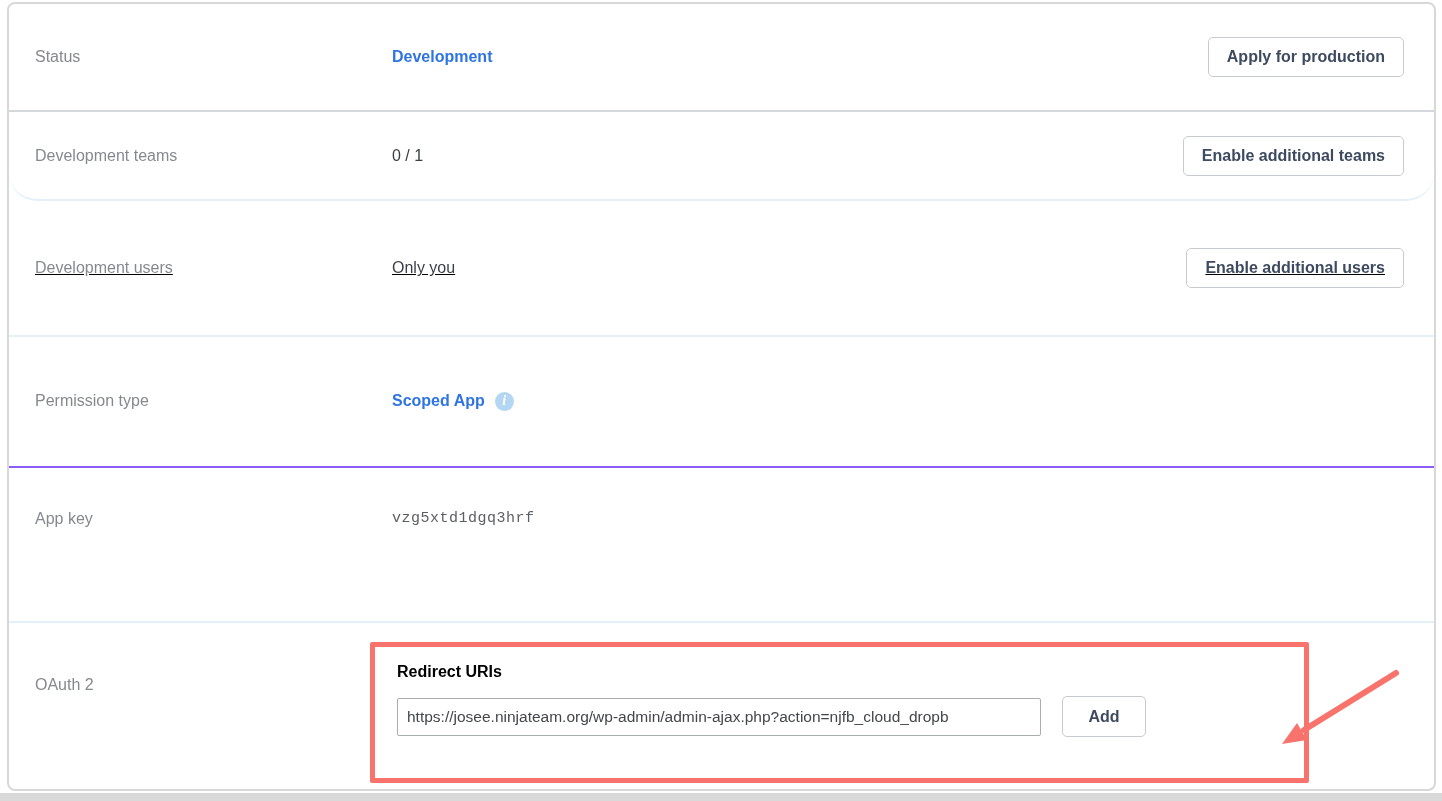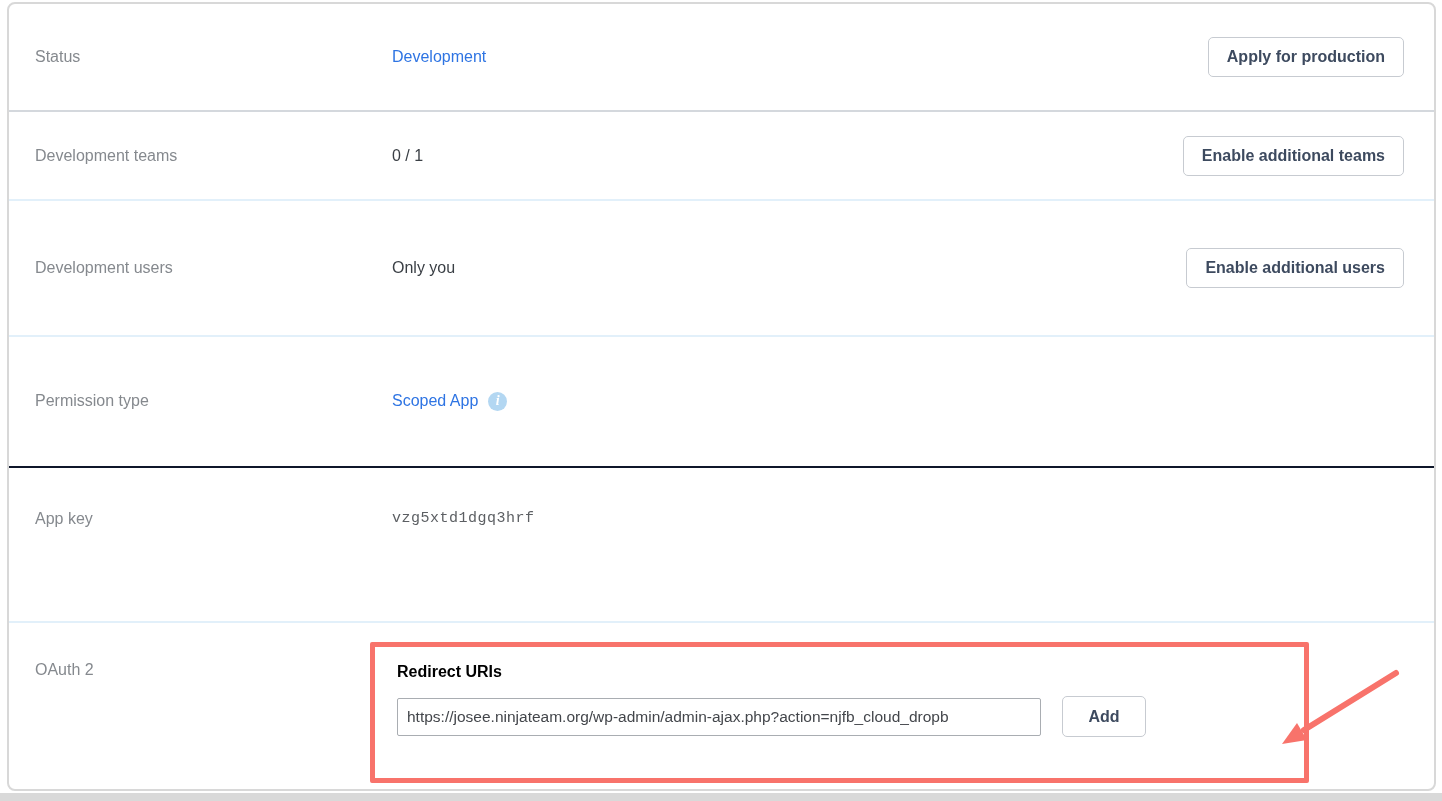--- a/index.html
+++ b/index.html
@@ -26,40 +26,40 @@
     background: #d9d9d9;
   }
   .row {
     display: grid;
     grid-template-columns: 357px 1fr auto;
     align-items: center;
     padding: 0 30px 0 26px;
     position: relative;
   }
   .row-status        { height: 113px; border-bottom: 2px solid #d4d8dd; }
-  .row-teams         { height: 93px; border-bottom: 2px solid #e2f0fa; }
-  .row-users         { height: 142px; border-bottom: 2px solid #e2f0fa; }
-  .row-permission    { height: 136px; border-bottom: 2px solid #0f172a; }
+  .row-teams         { height: 93px; border-bottom: 2px solid #e2f0fa; border-radius: 28px; }
+  .row-users         { height: 142px; border-bottom: 2px solid #e2f0fa; text-decoration: underline; }
+  .row-permission    { height: 136px; border-bottom: 2px solid #8b5cf6; }
   .row-credentials   { height: 161px; border-bottom: 2px solid #e2f0fa; }
   .row-oauth         { height: 173px; align-items: start; }
   .field-label {
     font-size: 16px;
     color: #85898e;
     font-weight: 400;
   }
   .field-value {
     font-size: 16px;
     color: #3a3f45;
   }
   .link {
     font-size: 16px;
     color: #2e74e3;
     text-decoration: none;
     cursor: pointer;
-    font-weight: 400;
+    font-weight: 700;
   }
   .btn {
     display: inline-flex;
     align-items: center;
     justify-content: center;
     background: #ffffff;
     border: 1px solid #c7cbd1;
     border-radius: 5px;
     color: #3d4a5f;
     font-family: "Liberation Sans", sans-serif;
@@ -89,21 +89,21 @@
     color: #ffffff;
     font-family: "Liberation Serif", serif;
     font-style: italic;
     font-weight: 700;
     font-size: 14px;
     margin-left: 10px;
     vertical-align: -3px;
     cursor: pointer;
   }
   .perm-cell { display: flex; align-items: center; }
-  .oauth-label { padding-top: 38px; }
+  .oauth-label { padding-top: 53px; }
   .highlight-box {
     position: absolute;
     left: 361px; top: 19px;
     width: 939px; height: 141px;
     border: 5px solid #f8736b;
     border-radius: 2px;
     padding: 16px 22px;
     background: transparent;
   }
   .redirect-heading {

